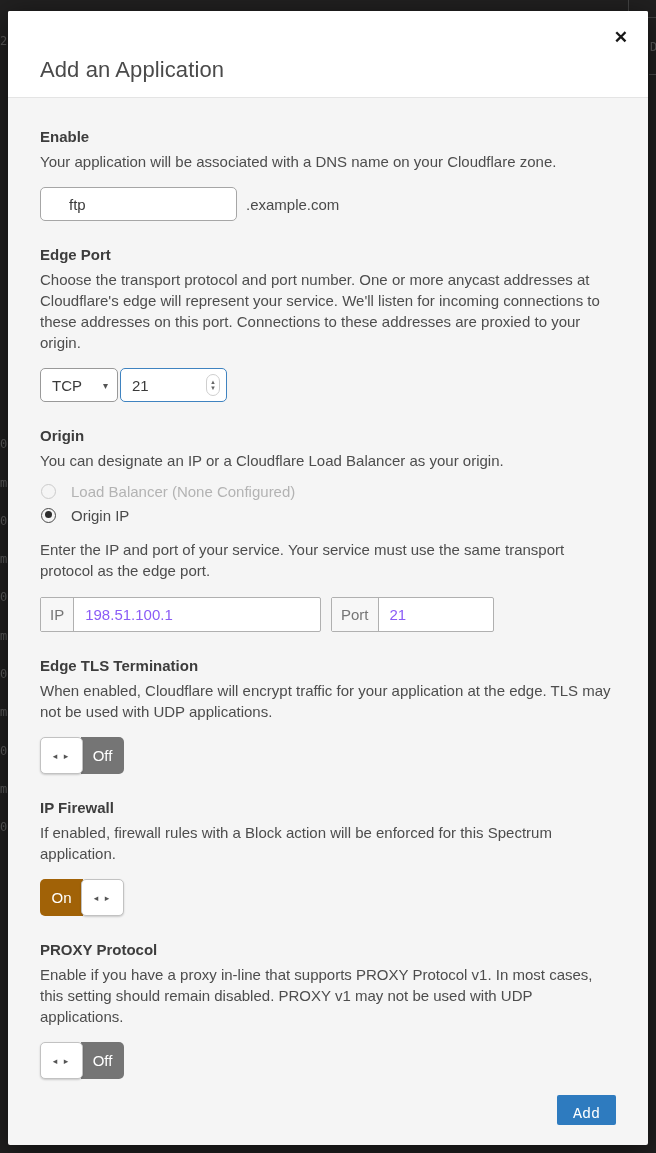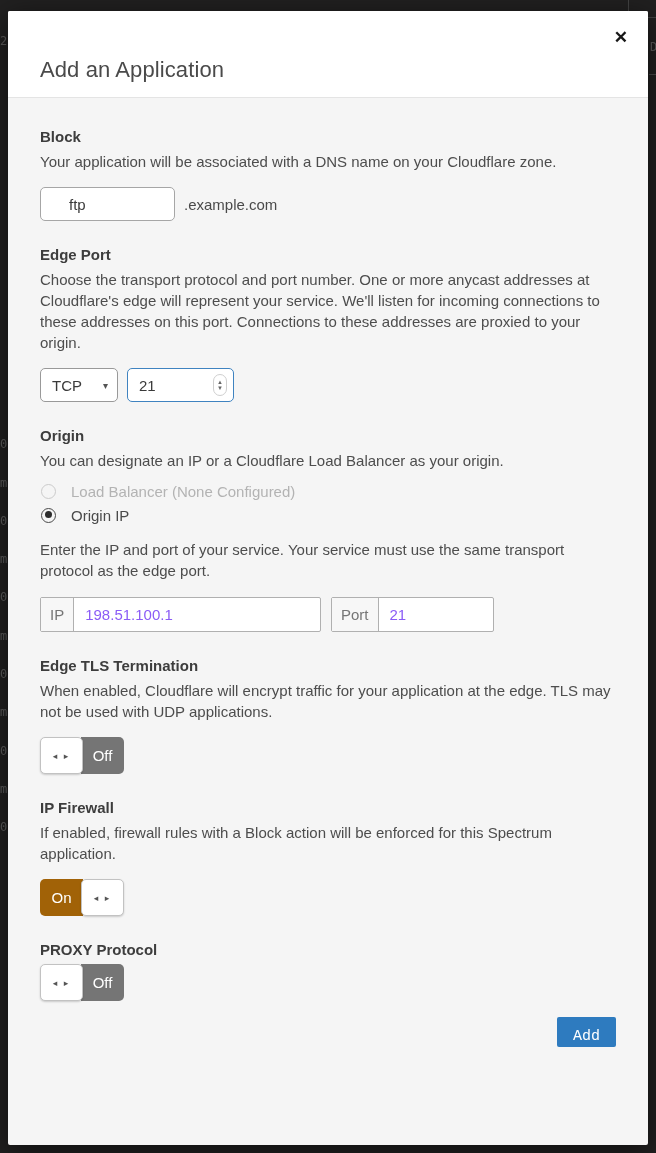--- a/index.html
+++ b/index.html
@@ -84,32 +84,32 @@
   .text-input {
     height: 34px;
     border: 1px solid #a6a6a6;
     border-radius: 5px;
     background: #fff;
     font-family: "Liberation Sans", sans-serif;
     font-size: 15px; color: #3a3a3a;
     padding: 0 12px;
     outline: none;
   }
-  .domain-input { width: 135px; padding-left: 28px; }
+  .domain-input { width: 197px; padding-left: 28px; }
   .suffix { margin-left: 9px; font-size: 15px; color: #4a4a4a; }
 
   .select {
     width: 78px; height: 34px;
     border: 1px solid #999;
     border-radius: 5px;
     background: #fff;
     display: flex; align-items: center; justify-content: space-between;
     padding: 0 9px 0 11px;
     font-size: 15px; color: #3a3a3a;
-    margin-right: 9px;
+    margin-right: 2px;
     cursor: pointer;
   }
   .chev { font-size: 10px; color: #555; }
 
   .number-input {
     width: 107px; height: 34px;
     border: 1px solid #3f83c0;
     border-radius: 5px;
     background: #fff;
     display: flex; align-items: center; justify-content: space-between;
@@ -222,21 +222,21 @@
   <div class="modal-header">
     <h1 class="modal-title">Add an Application</h1>
     <button class="close-btn">
       <span>✕</span>
     </button>
   </div>
 
   <div class="modal-body">
 
     <section class="field">
-      <h2 class="field-label">Block</h2>
+      <h2 class="field-label">Enable</h2>
       <p class="desc">Your application will be associated with a DNS name on your Cloudflare zone.</p>
       <div class="row">
         <input class="text-input domain-input" value="ftp" style="">
         <span class="suffix">.example.com</span>
       </div>
     </section>
 
     <section class="field">
       <h2 class="field-label">Edge Port</h2>
       <p class="desc">Choose the transport protocol and port number. One or more anycast addresses at Cloudflare's edge will represent your service. We'll listen for incoming connections to these addresses on this port. Connections to these addresses are proxied to your origin.</p>
@@ -301,20 +301,21 @@
       <div class="toggle">
         <span class="state on">On</span>
         <span class="handle">
           <span class="arrows">◂ ▸</span>
         </span>
       </div>
     </section>
 
     <section class="field" style="margin-bottom:10px;">
       <h2 class="field-label">PROXY Protocol</h2>
+      <p class="desc">Enable if you have a proxy in-line that supports PROXY Protocol v1. In most cases, this setting should remain disabled. PROXY v1 may not be used with UDP applications.</p>
       <div class="toggle">
         <span class="handle">
           <span class="arrows">◂ ▸</span>
         </span>
         <span class="state off">Off</span>
       </div>
     </section>
 
     <div class="footer">
       <button class="add-btn">Add</button>

